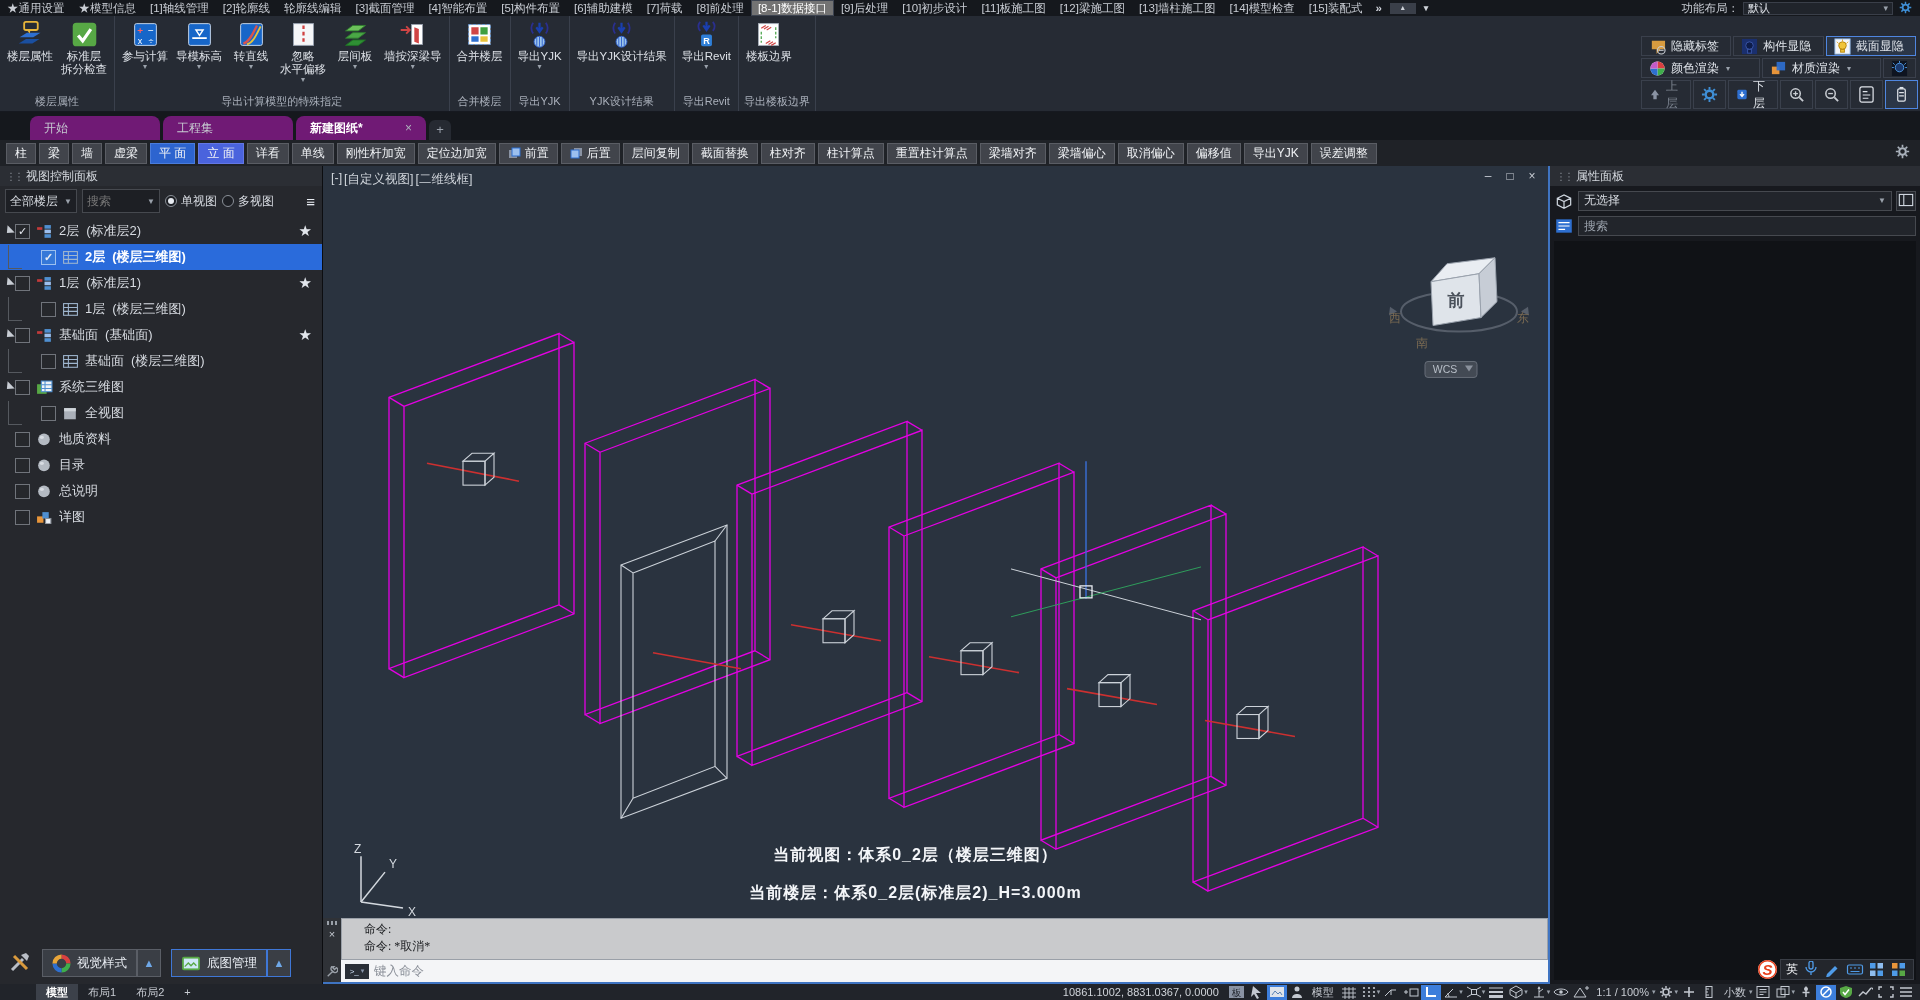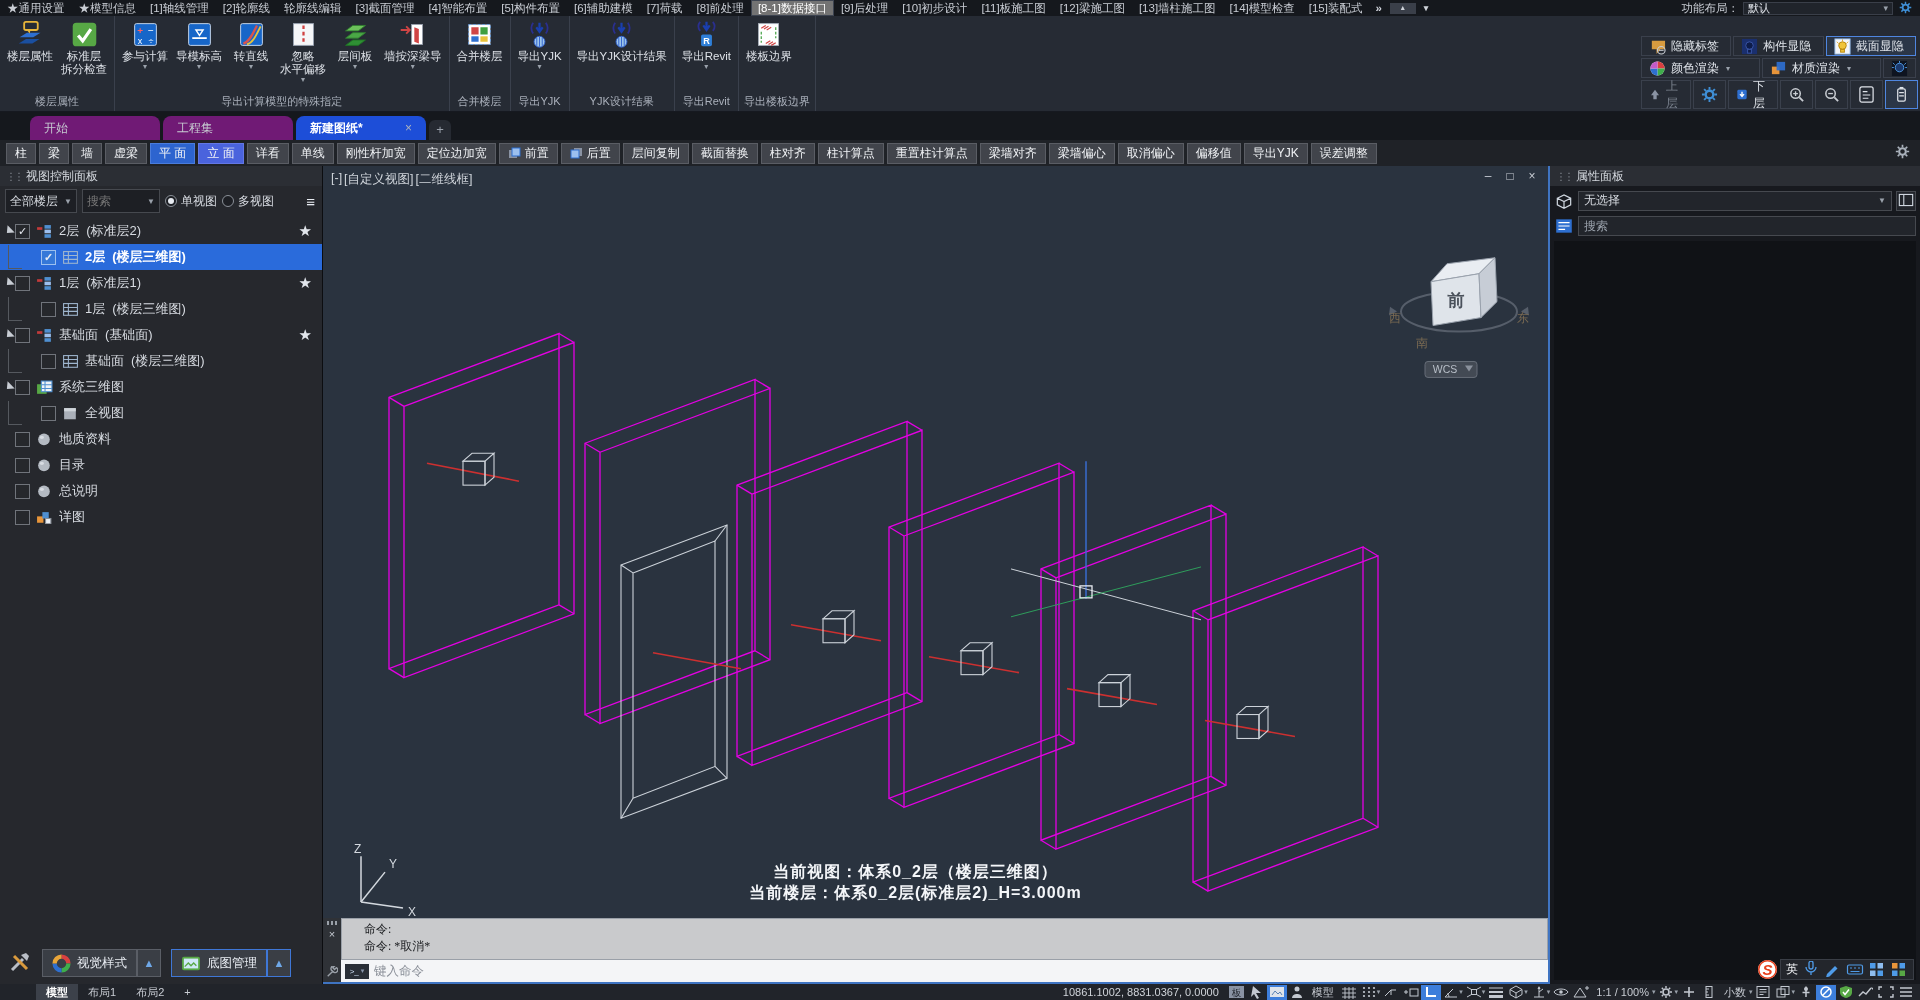--- a/index.html
+++ b/index.html
@@ -41,21 +41,21 @@
   .rtbtn.disabled { color:#7a828e; }
   .rtbtn .sic { width:17px; height:17px; }
   .rtbtn .cd { font-size:8px; color:#9aa1ab; margin-left:2px; }
   .grow1 { flex:1; }
 
   
   #doctabs { height:28px; background:#15181d; display:flex; align-items:flex-end; padding-left:30px; flex:none; }
   .dtab { height:24px; min-width:130px; background:#701a75; color:#c6cad1; font-size:12px;
           display:flex; align-items:center; padding:0 14px; margin-right:3px;
           border-radius:8px 8px 0 0; cursor:default; }
-  .dtab.active { background:#1d4ed8; color:#fff; font-weight:bold;justify-content:space-between; }
+  .dtab.active { background:#701a75; color:#fff; font-weight:bold;justify-content:space-between; }
   .dtab .tclose { margin-left:auto; padding-left:16px; color:#aeb4bd; font-weight:normal; }
   .dadd { width:22px; height:20px; background:#262a32; border-radius:6px 6px 0 0; color:#9aa1ab;
           text-align:center; line-height:20px; font-size:13px; cursor:default; }
 
   
   #quickbar { height:26px; background:#1f2227; display:flex; align-items:center; padding:0 6px; gap:3px; flex:none; }
   .qbtn { background:#41444b; box-shadow:inset 0 0 0 1px #5a5d64; color:#f0f2f5; font-size:12px;
           padding:2px 9px; display:flex; align-items:center; gap:4px; cursor:default; white-space:nowrap; }
   .qbtn.blue  { background:#2d64cf; box-shadow:inset 0 0 0 1px #4a7cdb; }
   .qbtn.blue2 { background:#4a63dd; box-shadow:inset 0 0 0 1px #6377e4; }
@@ -106,21 +106,21 @@
 
   
   #center { flex:1; min-width:0; display:flex; flex-direction:column; border-right:2px solid #3f74c2; border-bottom:2px solid #3f74c2; }
   #viewport { flex:1; position:relative; background:#2a333f; overflow:hidden; }
   #scene { position:absolute; inset:0; width:100%; height:100%; }
   #vp-label { position:absolute; top:5px; left:8px; font-size:12.5px; color:#d0d5db; display:flex; gap:2px; }
   #vp-winbtns { position:absolute; top:3px; right:8px; display:flex; gap:6px; color:#c6cbd2; font-size:12px; }
   #vp-winbtns span { width:16px; text-align:center; cursor:default; }
   .vp-caption { position:absolute; left:0; right:40px; text-align:center; color:#f4f6f9;
                 font-weight:bold; font-size:16px; letter-spacing:1px; }
-  #vp-cap1 { bottom:35px; }
+  #vp-cap1 { bottom:52px; }
   #vp-cap2 { bottom:14px; }
 
   
   #command { height:64px; flex:none; display:flex; background:#2f3237; }
   #cmd-strip { width:18px; flex:none; display:flex; flex-direction:column; align-items:center; padding-top:3px; gap:3px; color:#c6cbd2; }
   #cmd-strip .dots { width:10px; height:4px; background:repeating-linear-gradient(90deg,#9aa0a8 0 2px,transparent 2px 4px); }
   #cmd-strip .cx { font-size:11px; cursor:default; }
   #cmd-strip .wr { margin-top:auto; margin-bottom:4px; }
   #cmd-main { flex:1; display:flex; flex-direction:column; min-width:0; }
   #cmd-hist { flex:1; background:#c9cacc; border:1px solid #9aa0a8; font-family:Liberation Serif, serif;

